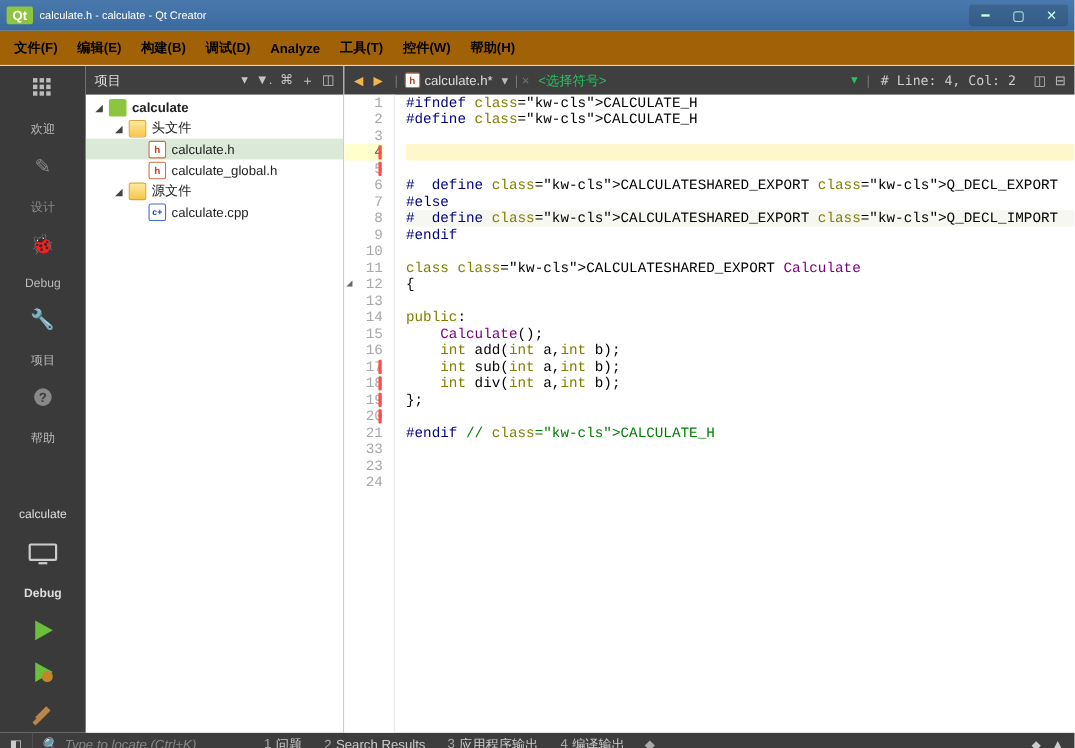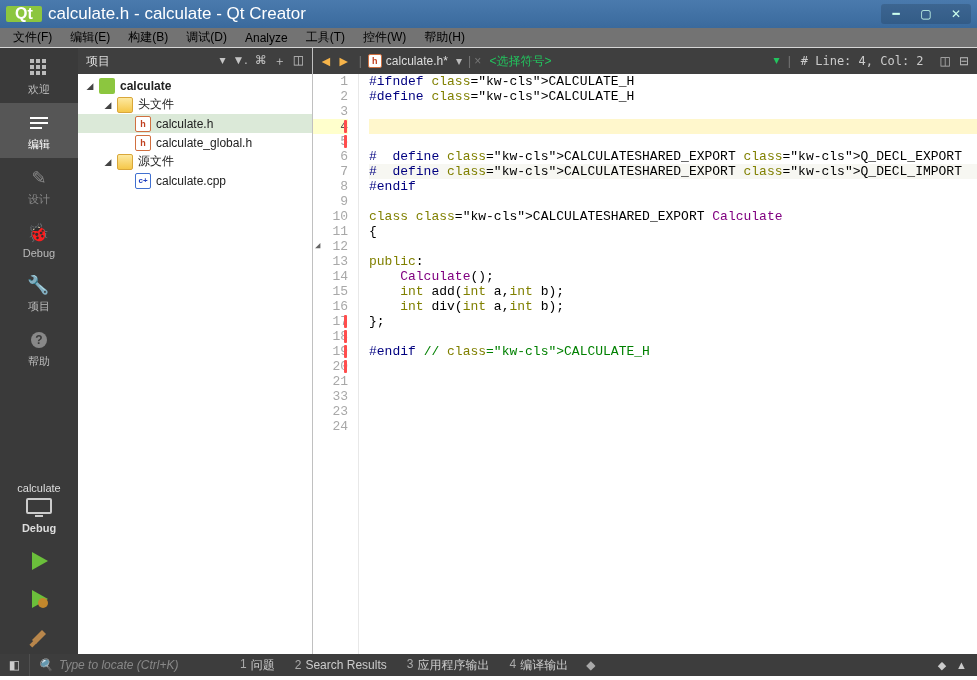--- a/index.html
+++ b/index.html
@@ -1,30 +1,30 @@
 <!DOCTYPE html>
 <html><head>
 <meta charset="utf-8">
 <style>
 * { margin: 0; padding: 0; box-sizing: border-box; }
 body { font-family: "Microsoft YaHei", "Segoe UI", sans-serif; font-size: 12px; overflow: hidden; width: 977px; height: 680px; }
 
 .titlebar { height: 28px; background: linear-gradient(#4a7aad, #3a6a9d); display: flex; align-items: center; padding: 0 6px; color: #fff; }
-.titlebar .qt-icon { width: 36px; height: 16px; background: #8cc63f; border-radius: 2px; margin-right: 6px; display: flex; align-items: center; justify-content: center; font-size: 16px; color: #fff; font-weight: bold; }
-.titlebar .title { flex: 1; font-size: 17px; }
+.titlebar .qt-icon { width: 24px; height: 16px; background: #8cc63f; border-radius: 2px; margin-right: 6px; display: flex; align-items: center; justify-content: center; font-size: 12px; color: #fff; font-weight: bold; }
+.titlebar .title { flex: 1; font-size: 10px; }
 .titlebar .win-controls { display: flex; gap: 2px; background: rgba(0,0,0,0.15); border-radius: 3px; padding: 1px; }
 .titlebar .win-btn { width: 28px; height: 18px; display: flex; align-items: center; justify-content: center; color: #cfe; cursor: pointer; }
 
-.menubar { height: 20px; background: #737373; border-bottom: 1px solid #d6d6d6; display: flex; align-items: center; padding: 0 4px; font-size: 12px; }
+.menubar { height: 32px; background: #a16207; border-bottom: 1px solid #d6d6d6; display: flex; align-items: center; padding: 0 4px; font-size: 12px; font-weight: bold; }
 .menubar .menu-item { padding: 3px 9px; cursor: pointer; }
 
 .workspace { display: flex; height: calc(680px - 28px - 24px - 22px); }
 
 .mode-bar { width: 78px; background: #3a3a3a; display: flex; flex-direction: column; align-items: center; color: #bbb; }
-.mode-item { width: 100%; padding: 10px 0 6px; display: flex; flex-direction: column; align-items: center; cursor: pointer; font-size: 11px; gap: 4px; }
+.mode-item { width: 100%; padding: 10px 0 6px; display: flex; flex-direction: column; align-items: center; cursor: pointer; font-size: 11px; gap: 20px; }
 .mode-item .mi-icon { width: 28px; height: 20px; display: flex; align-items: center; justify-content: center; font-size: 18px; }
 .mode-item.selected { background: #565656; color: #fff; }
 .mode-item.dimmed { color: #888; }
 .mode-spacer { flex: 1; }
 .mode-item.kit { font-size: 11px; color: #ddd; }
 .run-icon-svg { display: block; }
 
 .proj-panel { width: 235px; background: #fff; border-right: 1px solid #c0c0c0; display: flex; flex-direction: column; }
 .proj-header { height: 26px; background: #3f3f3f; color: #ddd; display: flex; align-items: center; padding: 0 8px; font-size: 12px; }
 .proj-header .ph-title { flex: 1; }
@@ -115,32 +115,20 @@
               <rect x="0" y="6" width="4" height="4"></rect>
               <rect x="6" y="6" width="4" height="4"></rect>
               <rect x="12" y="6" width="4" height="4"></rect>
               <rect x="0" y="12" width="4" height="4"></rect>
               <rect x="6" y="12" width="4" height="4"></rect>
               <rect x="12" y="12" width="4" height="4"></rect>
             </g>
           </svg>
       </div>
       <span>欢迎</span>
-    </div>
-    <div class="mode-item selected">
-      <div class="mi-icon">
-        <svg width="22" height="16">
-            <g fill="#fff">
-              <rect x="2" y="2" width="18" height="2"></rect>
-              <rect x="2" y="7" width="18" height="2"></rect>
-              <rect x="2" y="12" width="12" height="2"></rect>
-            </g>
-          </svg>
-      </div>
-      <span>编辑</span>
     </div>
     <div class="mode-item dimmed">
       <div class="mi-icon">✎</div>
       <span>设计</span>
     </div>
     <div class="mode-item">
       <div class="mi-icon">🐞</div>
       <span>Debug</span>
     </div>
     <div class="mode-item">
@@ -280,29 +268,31 @@
           <div class="gl">23</div>
           <div class="gl">24</div>
         </div>
       <div class="code-lines" id="codelines">
           <div class="cl"><span class="kw-pre">#ifndef</span> <span <span="" class="kw-type">class</span>="kw-cls"&gt;CALCULATE_H</div>
           <div class="cl"><span class="kw-pre">#define</span> <span <span="" class="kw-type">class</span>="kw-cls"&gt;CALCULATE_H</div>
           <div class="cl"></div>
           <div class="cl cur"></div>
           <div class="cl"></div>
           <div class="cl"><span class="kw-pre">#  define</span> <span <span="" class="kw-type">class</span>="kw-cls"&gt;CALCULATESHARED_EXPORT <span <span="" class="kw-type">class</span>="kw-cls"&gt;Q_DECL_EXPORT</div>
+          <div class="cl"><span class="kw-pre">#else</span></div>
           <div class="cl hl"><span class="kw-pre">#  define</span> <span <span="" class="kw-type">class</span>="kw-cls"&gt;CALCULATESHARED_EXPORT <span <span="" class="kw-type">class</span>="kw-cls"&gt;Q_DECL_IMPORT</div>
           <div class="cl"><span class="kw-pre">#endif</span></div>
           <div class="cl"></div>
           <div class="cl"><span class="kw-type">class</span> <span <span="" class="kw-type">class</span>="kw-cls"&gt;CALCULATESHARED_EXPORT <span class="kw-cls">Calculate</span></div>
           <div class="cl">{</div>
           <div class="cl"></div>
           <div class="cl"><span class="kw-type">public</span>:</div>
           <div class="cl">    <span class="kw-cls">Calculate</span>();</div>
           <div class="cl">    <span class="kw-type">int</span> add(<span class="kw-type">int</span> a,<span class="kw-type">int</span> b);</div>
+          <div class="cl">    <span class="kw-type">int</span> sub(<span class="kw-type">int</span> a,<span class="kw-type">int</span> b);</div>
           <div class="cl">    <span class="kw-type">int</span> div(<span class="kw-type">int</span> a,<span class="kw-type">int</span> b);</div>
           <div class="cl">};</div>
           <div class="cl"></div>
           <div class="cl"><span class="kw-pre">#endif</span> <span class="kw-com">// <span <span="" class="kw-type">class</span>="kw-cls"&gt;CALCULATE_H</span></div>
           <div class="cl"></div>
         </div>
     </div>
   </div>
 </div>
 

